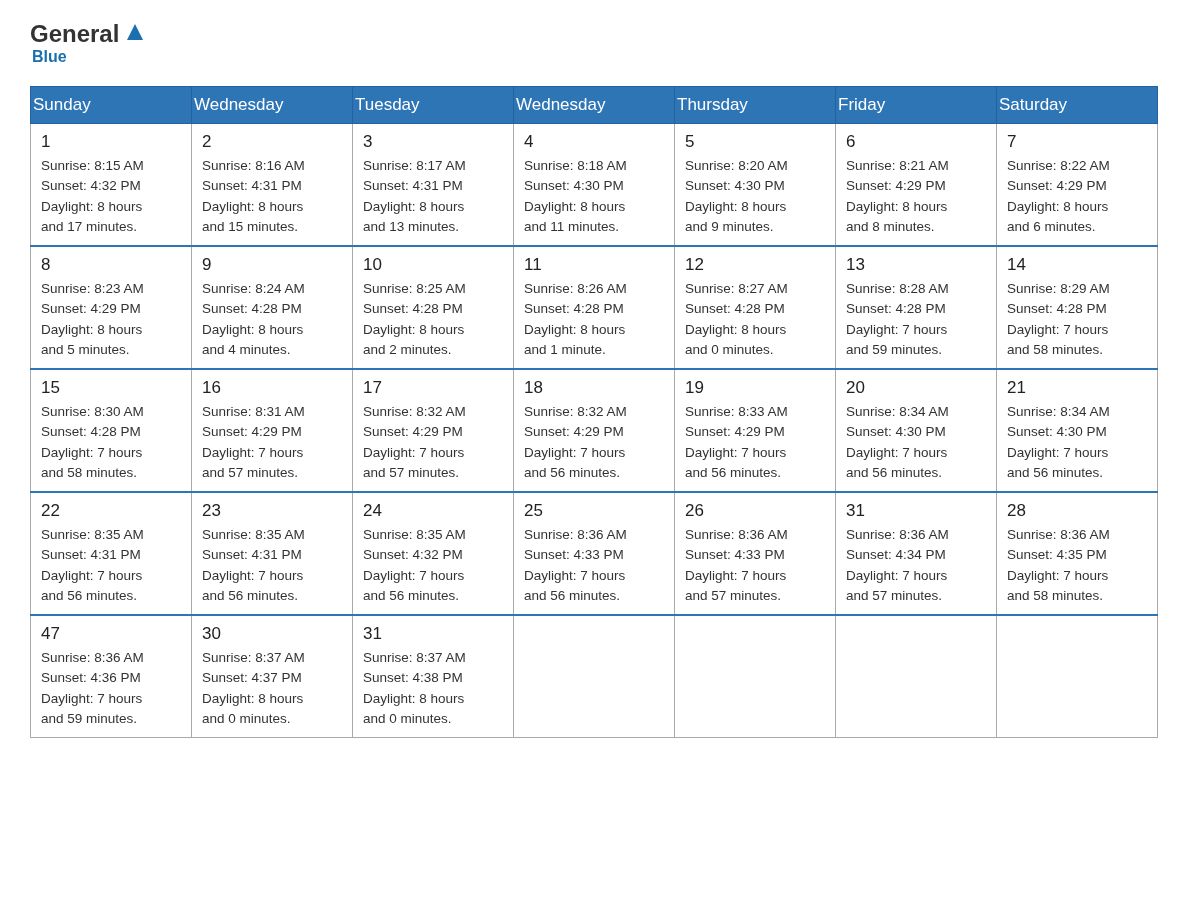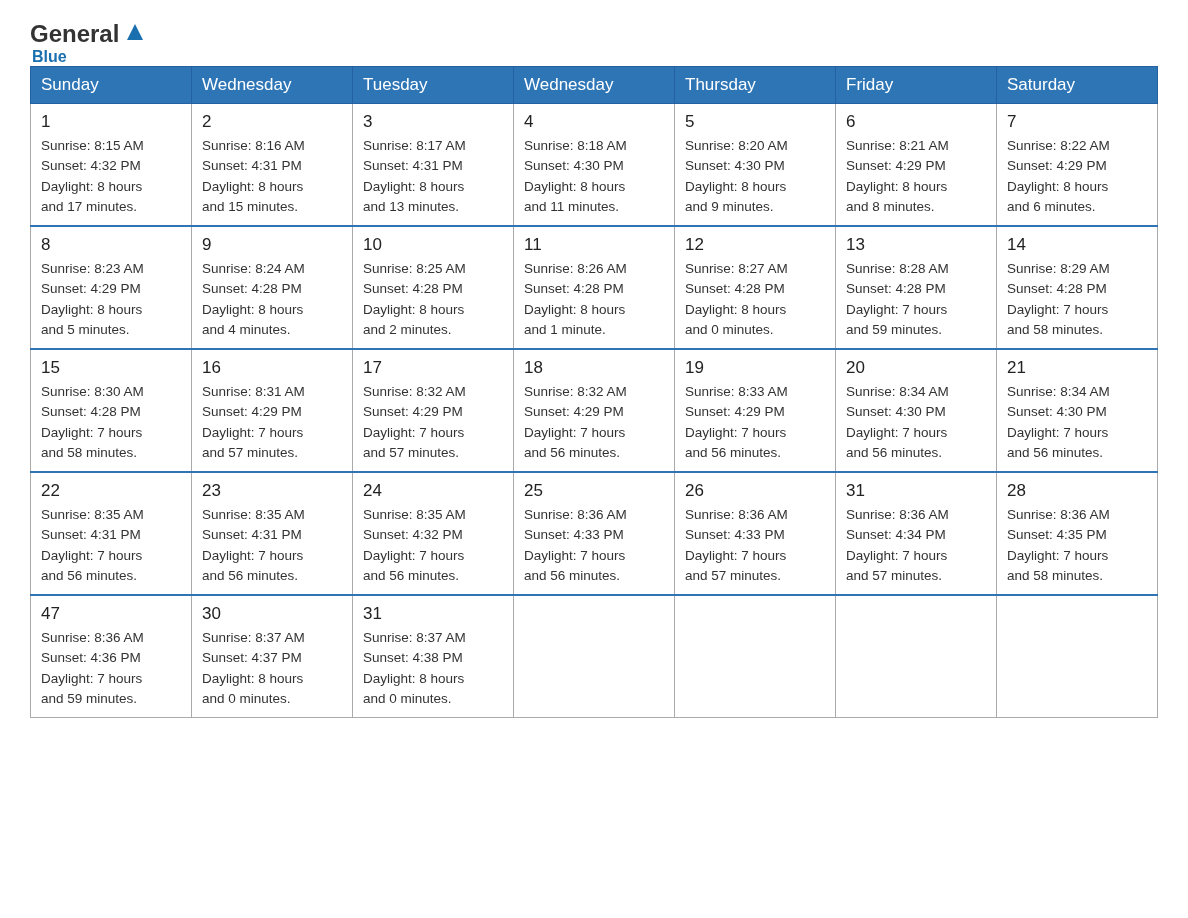--- a/index.html
+++ b/index.html
@@ -7,20 +7,21 @@
       font-family: Arial, sans-serif;
       background: #fff;
       padding: 20px 30px;
       width: 1188px;
       min-height: 918px;
     }
     .header {
       display: flex;
       justify-content: space-between;
       align-items: flex-end;
+      margin-bottom: 20px;
     }
     .title-block {
       text-align: right;
     }
     .month-year {
       font-size: 46px;
       font-weight: normal;
       color: #222;
       line-height: 1.1;
     }
@@ -31,21 +32,21 @@
     }
     .calendar {
       width: 100%;
       border-collapse: collapse;
       border: 1px solid #aaa;
     }
     .calendar th {
       background: #2e75b6;
       color: #fff;
       text-align: left;
-      padding: 8px 10px;
+      padding: 8px 2px;
       font-size: 17px;
       font-weight: normal;
       border: 1px solid #2560a0;
     }
     .calendar td {
       vertical-align: top;
       padding: 8px 10px;
       border: 1px solid #aaa;
       width: 14.28%;
       min-height: 110px;

